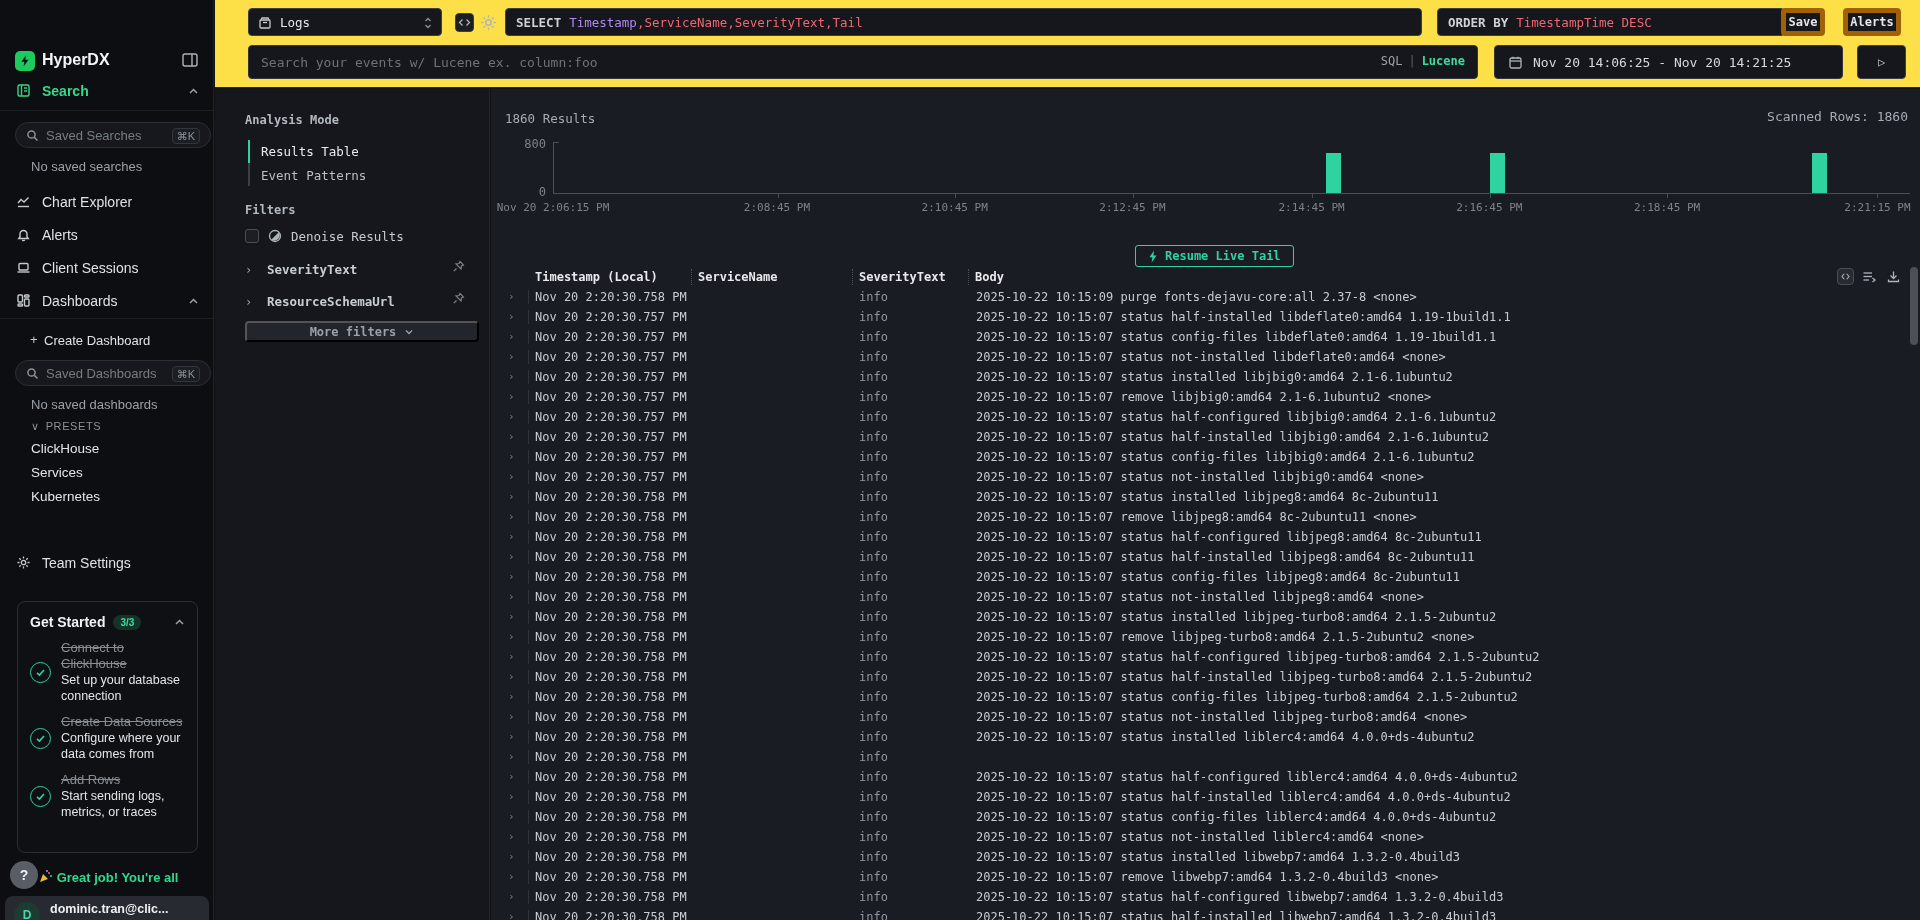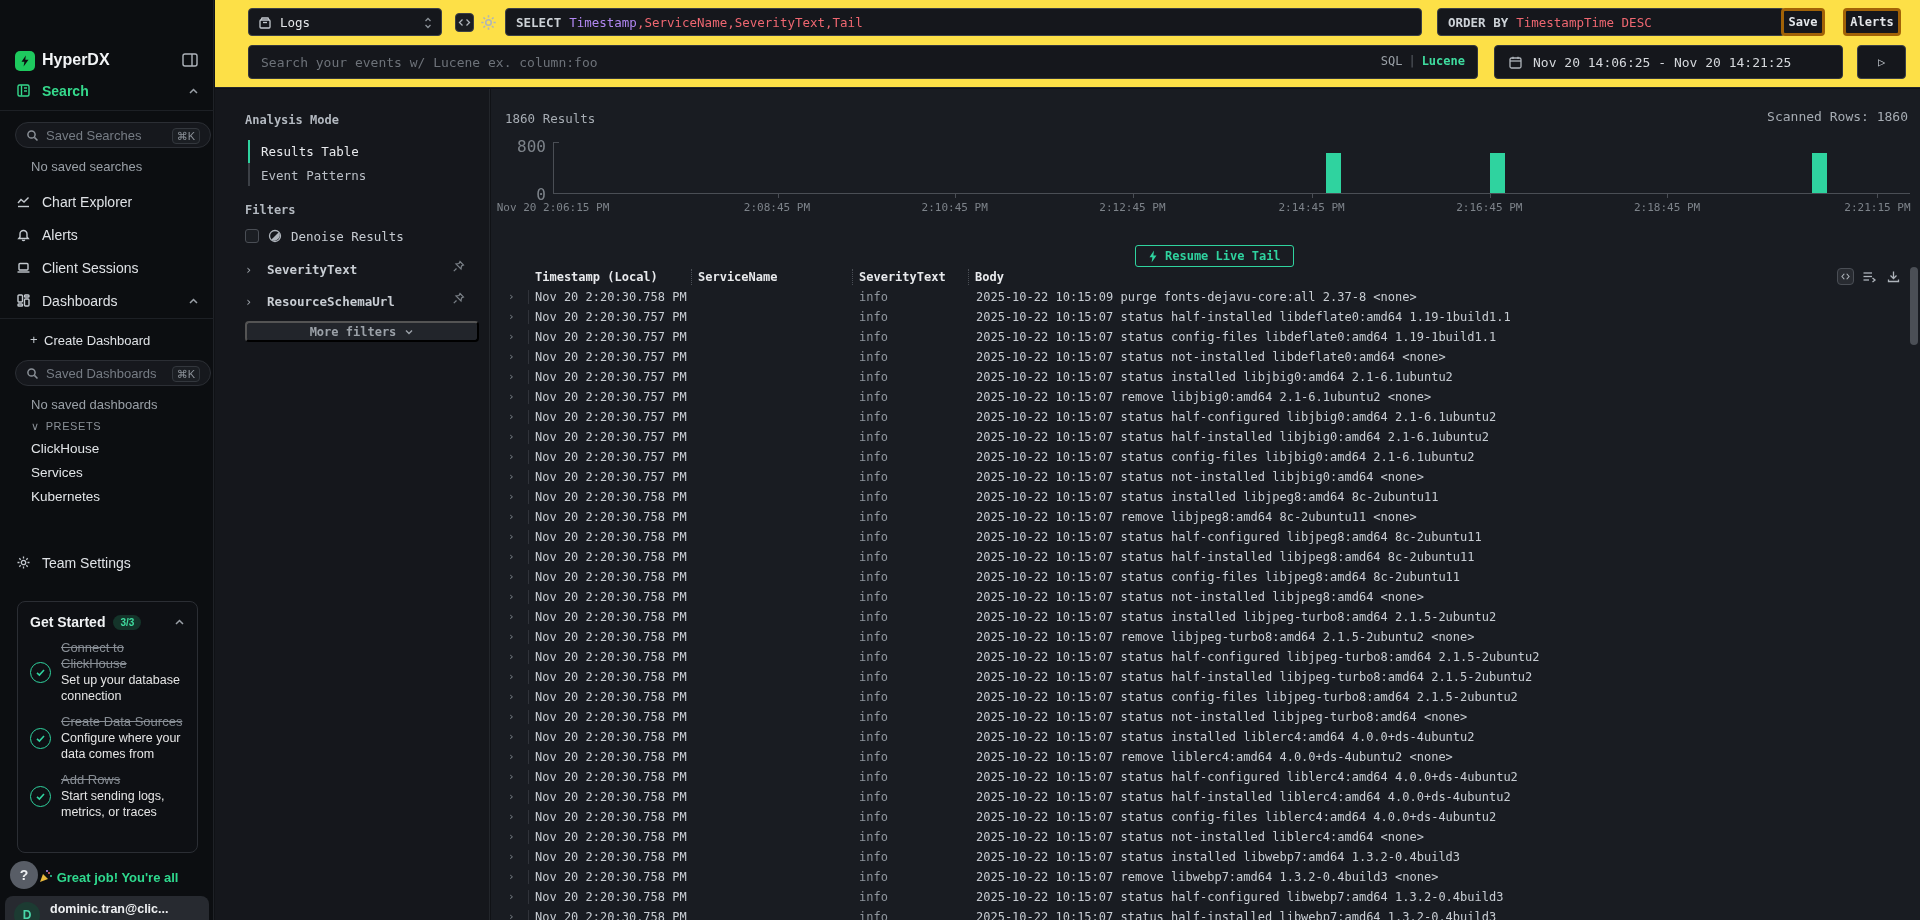--- a/index.html
+++ b/index.html
@@ -69,21 +69,21 @@
   .src-select .slabel { position:absolute; left:31px; top:6px; font-size:12.5px; color:#e4e7ea; }
   .src-select .updown { position:absolute; right:8px; top:7px; width:10px; height:14px; color:#8b9198; }
   .mini-btn { position:absolute; top:13px; width:19px; height:19px; color:#aeb4bb; }
   .mini-btn.bordered { border:1px solid #3c4046; border-radius:4px; background:#1b1e23; }
   .q-input { display:flex; align-items:center; gap:8px; padding:0 10px; font-size:12.5px; }
   .q-select { left:290px; top:8px; width:917px; height:28px; }
   .q-order  { left:1222px; top:8px; width:348px; height:28px; }
   .kw { color:#cdd2d7; font-weight:bold; }
   .fld-purple { color:#b187f2; }
   .fld-red { color:#ef6771; }
-  .tb-btn { position:absolute; top:8px; height:28px; border:3px solid #a16207; border-radius:4px;
+  .tb-btn { position:absolute; top:8px; height:28px; border:5px solid #a16207; border-radius:4px;
             background:#15171c; color:#e4e7ea; font-size:12px; font-weight:bold;
             display:flex; align-items:center; justify-content:center; }
   .btn-save { left:1566px; width:44px; }
   .btn-alerts { left:1628px; width:58px; }
   .search-row { position:absolute; left:33px; top:45px; width:1230px; height:34px; background:#15171c;
                 border:1px solid #33363c; border-radius:4px; }
   .search-row input { position:absolute; left:12px; top:1px; width:1050px; height:30px; background:transparent;
                 border:none; outline:none; color:#c7ccd2; font-size:13px; font-family:"DejaVu Sans Mono", monospace; }
   .search-row input::placeholder { color:#6d7279; }
   .lang-toggle { position:absolute; right:12px; top:8px; font-size:12px; color:#9aa0a7; }
@@ -117,21 +117,21 @@
   .more-filters { position:absolute; left:30px; top:232px; width:234px; height:21px; background:#22252b;
                   border-radius:4px; color:#9ba1a8; font-size:12px; font-weight:bold;
                   display:flex; align-items:center; justify-content:center; gap:8px; }
 
   
   .main { position:absolute; left:491px; top:89px; width:1429px; height:831px; background:#191c22;
           font-family:"DejaVu Sans Mono", monospace; }
   .res-count { position:absolute; left:14px; top:22px; font-size:12.5px; color:#a6acb3; }
   .scanned { position:absolute; right:12px; top:20px; font-size:13px; color:#a6acb3; }
   .chart { position:absolute; left:0; top:0; width:100%; height:130px; }
-  .y-lab { position:absolute; width:45px; text-align:right; font-size:16px; color:#7d838a; }
+  .y-lab { position:absolute; width:45px; text-align:right; font-size:12px; color:#7d838a; }
   .plot { position:absolute; left:62px; top:53px; width:1357px; height:52px;
           border-left:1px solid #4a4e55; border-bottom:1px solid #4a4e55; }
   .plot .ytick-top { position:absolute; left:0; top:0; width:5px; height:1px; background:#4a4e55; }
   .bar { position:absolute; bottom:0; width:15px; background:#2fd39f; }
   .xtick { position:absolute; top:52px; width:1px; height:4px; background:#4a4e55; }
   .xlabels { position:absolute; left:62px; top:112px; width:1357px; height:14px; }
   .xlab { position:absolute; transform:translateX(-50%); font-size:11px; color:#7d838a; white-space:nowrap; }
   .live-tail { position:absolute; left:644px; top:156px; height:22px; padding:0 12px;
                border:1px solid #2fd39f; border-radius:3px; color:#2fd39f; font-size:12px; font-weight:bold;
                display:flex; align-items:center; gap:7px; background:transparent; }
@@ -679,21 +679,20 @@
           <span class="c-ts">Nov 20 2:20:30.758 PM</span>
           <span class="c-sn"></span>
           <span class="c-sv">info</span>
           <span class="c-bd">2025-10-22 10:15:07 status installed liblerc4:amd64 4.0.0+ds-4ubuntu2</span>
         </div>
         <div class="trow grid-row">
           <span class="c-ch">›</span>
           <span class="c-ts">Nov 20 2:20:30.758 PM</span>
           <span class="c-sn"></span>
           <span class="c-sv">info</span>
-          <span class="c-bd">2025-10-22 10:15:07 remove liblerc4:amd64 4.0.0+ds-4ubuntu2 &lt;none&gt;</span>
         </div>
         <div class="trow grid-row">
           <span class="c-ch">›</span>
           <span class="c-ts">Nov 20 2:20:30.758 PM</span>
           <span class="c-sn"></span>
           <span class="c-sv">info</span>
           <span class="c-bd">2025-10-22 10:15:07 status half-configured liblerc4:amd64 4.0.0+ds-4ubuntu2</span>
         </div>
         <div class="trow grid-row">
           <span class="c-ch">›</span>

